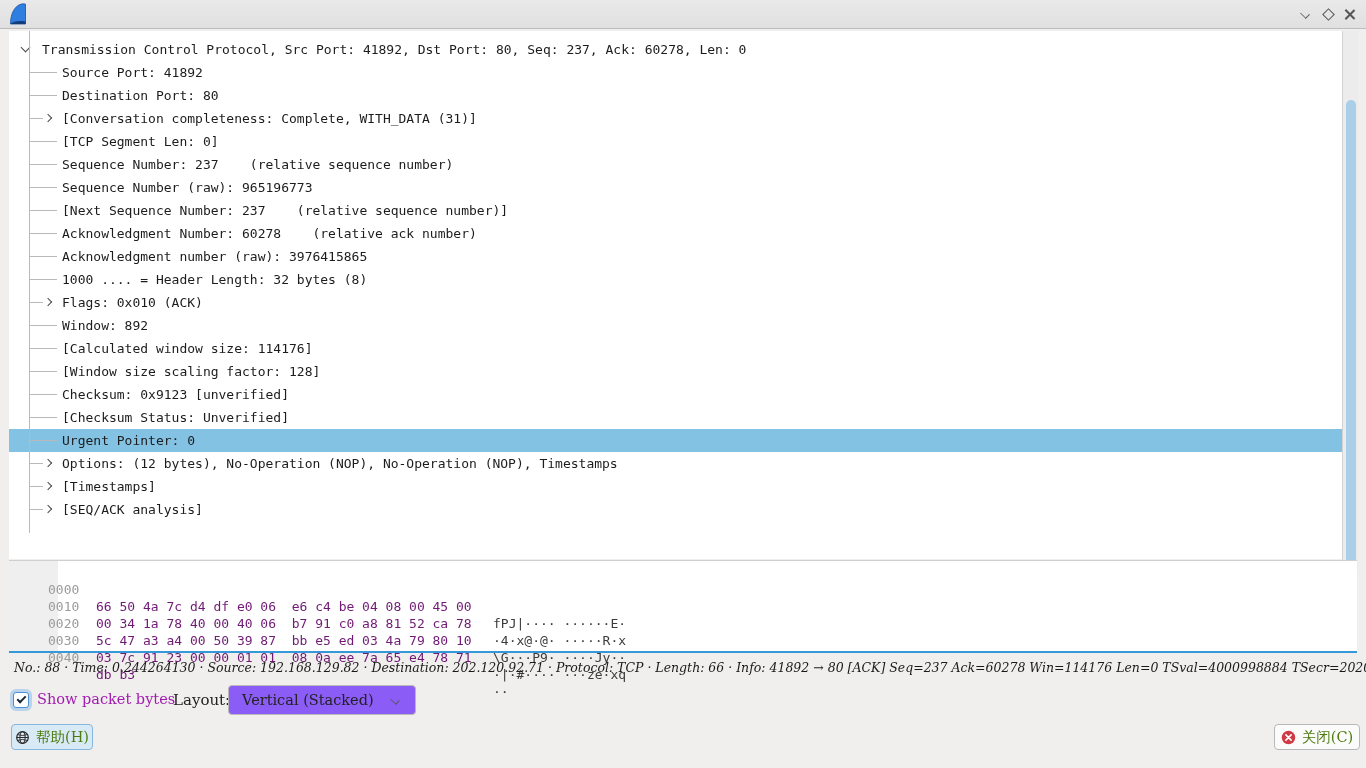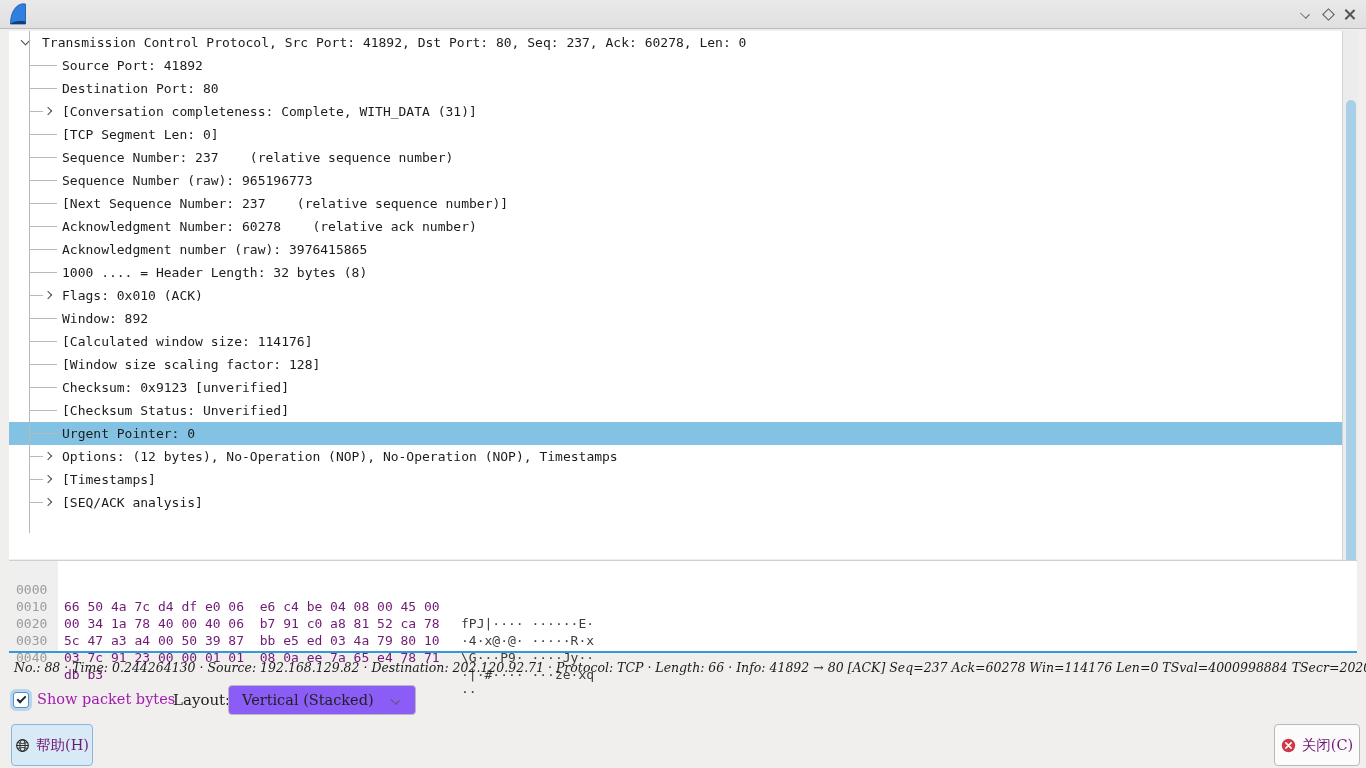--- a/index.html
+++ b/index.html
@@ -16,21 +16,21 @@
   .wb-min { right:52px; } .wb-max { right:29px; } .wb-close { right:8px; }
   .chev-down-cc { position:absolute; left:3px; top:3px; width:8px; height:8px;
     border-right:1.3px solid #555; border-bottom:1.3px solid #555; transform:rotate(45deg) scale(1,.72); }
   .diamond { position:absolute; left:3px; top:3px; width:9px; height:9px;
     border:1.3px solid #555; transform:rotate(45deg); }
   .xmark::before,.xmark::after { content:""; position:absolute; left:7px; top:1px; width:1.6px; height:13px; background:#555; }
   .xmark::before { transform:rotate(45deg); } .xmark::after { transform:rotate(-45deg); }
 
   
   .tree { position:absolute; left:9px; top:31px; width:1333px; height:528px;
-    background:#fff; overflow:hidden; }
+    background:#fff; padding-top:7px; overflow:hidden; }
   .trow { position:relative; height:23px; line-height:23px; white-space:pre;
     font-family:"DejaVu Sans Mono", monospace; font-size:13px; color:#1c1c1c; }
   .trow .txt { position:absolute; left:53px; top:0; }
   .trow.root .txt { left:33px; }
   .trow.selected { background:#84c2e4; }
   .conn { position:absolute; left:20px; top:11px; height:0; border-top:1px solid #b9b9b9; }
   .trow.leaf  .conn { width:28px; }
   .trow.branch .conn { width:14px; }
   .chev-r { position:absolute; left:36px; top:8px; width:6px; height:6px;
     border-right:1.4px solid #4a4a4a; border-bottom:1.4px solid #4a4a4a; transform:rotate(-45deg); }
@@ -42,21 +42,21 @@
   .scrollbar { position:absolute; left:1342px; top:31px; width:16px; height:540px;
     background:#ececec; border-left:1px solid #d2d2d2; }
   .scroll-thumb { position:absolute; left:3px; top:69px; width:10px; height:466px;
     border-radius:5px; background:#a9cfe9; }
 
   
   .hexpane { position:absolute; left:9px; top:560px; width:1348px; height:91px;
     background:#fff; border-top:1px solid #cfcfcf; padding-top:3px;
     font-family:"DejaVu Sans Mono", monospace; font-size:13px; }
   .offsetstrip { position:absolute; left:0; top:0; width:49px; height:100%; background:#efefef; }
-  .hrow { position:relative; height:17px; line-height:17px; white-space:pre; }
+  .hrow { position:relative; height:17px; line-height:17px; white-space:pre;margin-left:32px; }
   .hrow .off { position:absolute; left:7px; color:#9b9b9b; }
   .hrow .hx  { position:absolute; left:55px; color:#701a75; }
   .hrow .asc { position:absolute; left:452px; color:#3c3c3c; }
   .blue-sep { position:absolute; left:9px; top:651px; width:1348px; height:2px; background:#3598d8; }
 
   
   .statusline { position:absolute; left:14px; top:660px; width:1340px;
     font-style:italic; font-size:12.5px; color:#1a1a1a; white-space:nowrap; }
 
   
@@ -67,22 +67,22 @@
     border-left:2px solid #1a2633; border-bottom:2px solid #1a2633; transform:rotate(-45deg); }
   .cb-label { position:absolute; left:37px; top:691px; font-size:14.5px; color:#a21caf; }
   .layout-label { position:absolute; left:173px; top:691px; font-size:15px; color:#222; }
   .combo { position:absolute; left:228px; top:685px; width:188px; height:30px;
     background:#8b5cf6; border:1px solid #b9b9b9; border-radius:4px; line-height:28px; }
   .combo .val { position:absolute; left:13px; font-size:14.5px; color:#222; }
   .combo .chev { position:absolute; right:16px; top:10px; width:8px; height:8px;
     border-right:1.3px solid #555; border-bottom:1.3px solid #555; transform:rotate(45deg) scale(1,.7); }
 
   
-  .btn { position:absolute; top:724px; height:42px; border-radius:4px;
-    font-size:14.5px; color:#701a75; display:flex; align-items:center; justify-content:center; gap:6px; }
+  .btn { position:absolute; top:724px; height:26px; border-radius:4px;
+    font-size:14.5px; color:#4d7c0f; display:flex; align-items:center; justify-content:center; gap:6px; }
   .btn-help { left:11px; width:82px; background:#d9eaf7; border:1px solid #86b8dd; }
   .btn-close { left:1274px; width:86px; background:#fbfbfb; border:1px solid #b8b8b8; }
   .icon-globe { width:15px; height:15px; }
   .icon-close-red { width:15px; height:15px; }
 </style>
 </head>
 <body>
 
 <div class="titlebar">
   <svg class="app-icon" viewBox="0 0 20 23">

